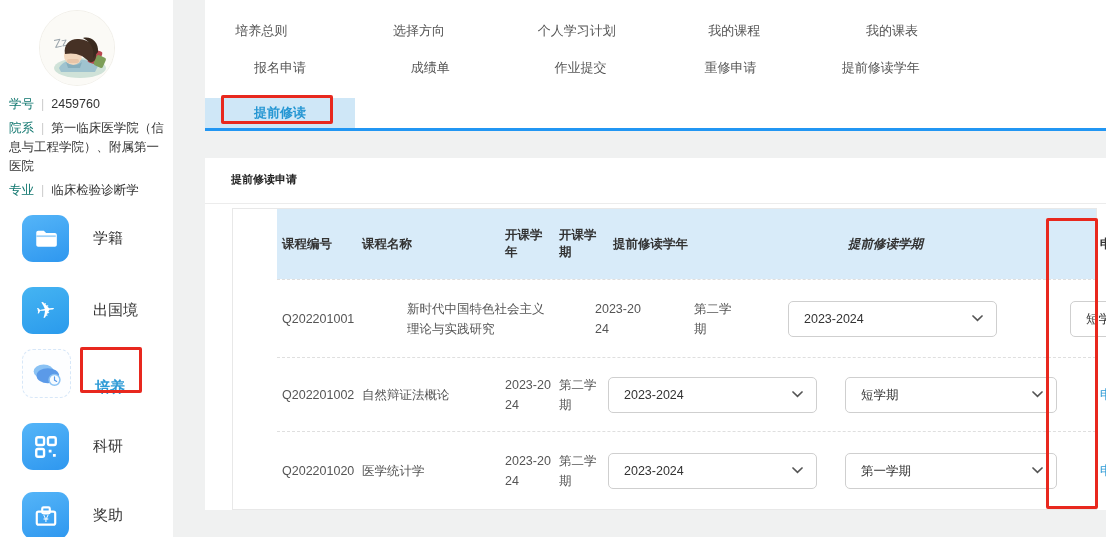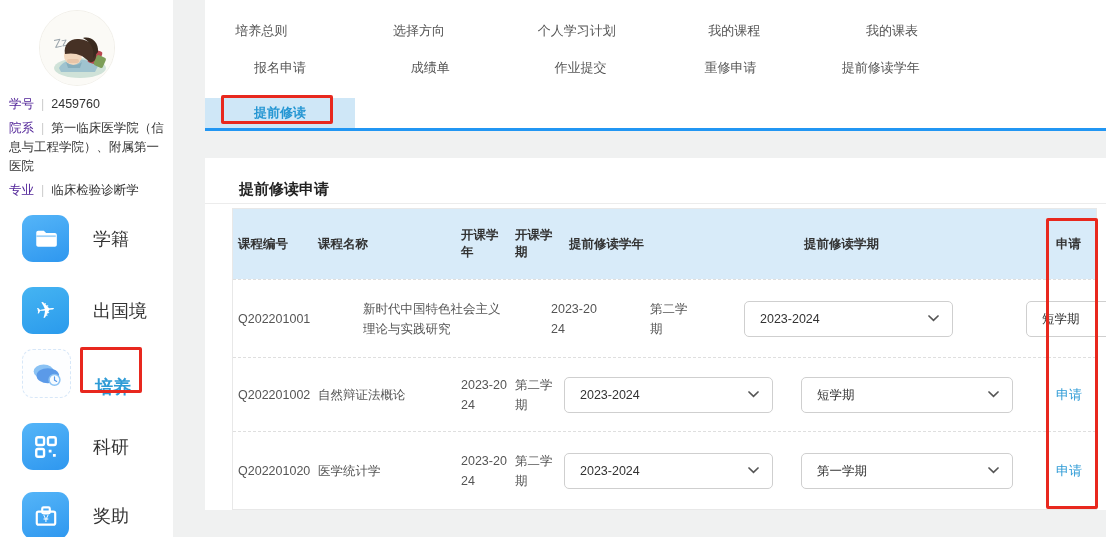--- a/index.html
+++ b/index.html
@@ -8,48 +8,48 @@
     background:#f0f1f1;
     font-family:"Liberation Sans","DejaVu Sans",sans-serif;
     -webkit-font-smoothing:antialiased;
   }
   
   .sidebar{position:absolute;left:0;top:0;width:173px;height:537px;background:#ffffff;}
   .avatar{position:absolute;left:39px;top:10px;width:76px;height:76px;border-radius:50%;
     background:#fdfdfb;box-shadow:0 0 0 1px #f1efe9 inset;overflow:hidden;}
   .profile{position:absolute;top:95px;left:9px;right:5px;font-size:12.5px;line-height:19px;color:#333;}
   .p-row{margin-bottom:5px;}
-  .p-label{color:#4c1d95;}
+  .p-label{color:#0f766e;}
   .p-sep{color:#ccc;margin:0 7px;}
   .menu-item{position:absolute;left:22px;height:47px;display:flex;align-items:center;cursor:pointer;}
   .mi-icon{width:47px;height:47px;border-radius:11px;display:flex;align-items:center;justify-content:center;flex:0 0 auto;}
   .ic-blue{background:linear-gradient(160deg,#55b5f8,#2e97ef);}
   .ic-teal{background:linear-gradient(160deg,#45b4f2,#2a9aec);}
   .ic-light{background:#fdfeff;border:1px dashed #d7e7f8;}
-  .mi-label{margin-left:24px;font-size:18px;color:#333;}
+  .mi-label{margin-left:24px;font-size:15px;color:#333;}
   .mi-active .mi-label{color:#2e9bd6;font-weight:bold;margin-top:27px;}
   .plane-glyph{color:#fff;font-size:23px;line-height:1;transform:rotate(-8deg);font-family:"DejaVu Sans",sans-serif;}
   
   .nav-panel{position:absolute;left:205px;top:0;width:901px;height:128px;background:#fff;border-bottom:3px solid #2196f3;}
   .nav-row{display:grid;grid-template-columns:repeat(6,1fr);height:37px;align-items:center;}
   .nav-row:first-child{margin-top:12px;gap:45px;}
   .nav-tab{text-align:center;font-size:13px;color:#555;cursor:pointer;}
   .active-tab{position:absolute;left:0;top:98px;width:150px;height:30px;background:#cfe7f7;
     display:flex;align-items:center;justify-content:center;font-size:13px;color:#2596d3;font-weight:bold;cursor:pointer;}
   
   .content-panel{position:absolute;left:205px;top:158px;width:901px;height:352px;background:#fff;}
-  .page-title{position:absolute;left:22px;top:10px;font-size:15px;font-weight:bold;color:#222;margin:12px;}
+  .page-title{position:absolute;left:22px;top:10px;font-size:11px;font-weight:bold;color:#222;margin:4px;}
   .title-divider{position:absolute;left:0;top:45px;width:100%;height:1px;background:#ececec;}
   .table{position:absolute;left:27px;top:50px;width:865px;border:1px solid #e8e8e8;box-sizing:border-box;background:#fff;}
-  .tr{display:grid;grid-template-columns:80px 143px 54px 47px 234px 256px 51px;align-items:center;}
+  .tr{display:grid;grid-template-columns:80px 143px 54px 47px 234px 256px 51px;align-items:center;margin-left:44px;}
   .thead{background:#d8ebf9;height:70px;font-weight:bold;color:#333;}
   .cell{font-size:12.5px;color:#555;line-height:20px;padding-left:5px;box-sizing:border-box;}
   .thead .cell{color:#333;line-height:17px;}
   .cell.c5h{padding-left:12px;}
-  .cell.c6h{padding-left:13px;}
+  .cell.c6h{padding-left:13px;font-style:italic;}
   .cell.c7h{padding-left:9px;}
   .trow{border-top:1px dashed #dfdfdf;}
   .r1{height:77px;gap:45px;}
   .r2{height:73px;}
   .r3{height:77px;}
   .brk{word-break:break-all;}
   .dd{height:36px;background:#fff;border:1px solid #cfcfcf;border-radius:5px;display:flex;align-items:center;
       justify-content:space-between;padding:0 13px 0 15px;box-sizing:border-box;cursor:pointer;}
   .dd-year{width:209px;margin-left:7px;}
   .dd-term{width:212px;margin-left:10px;}

